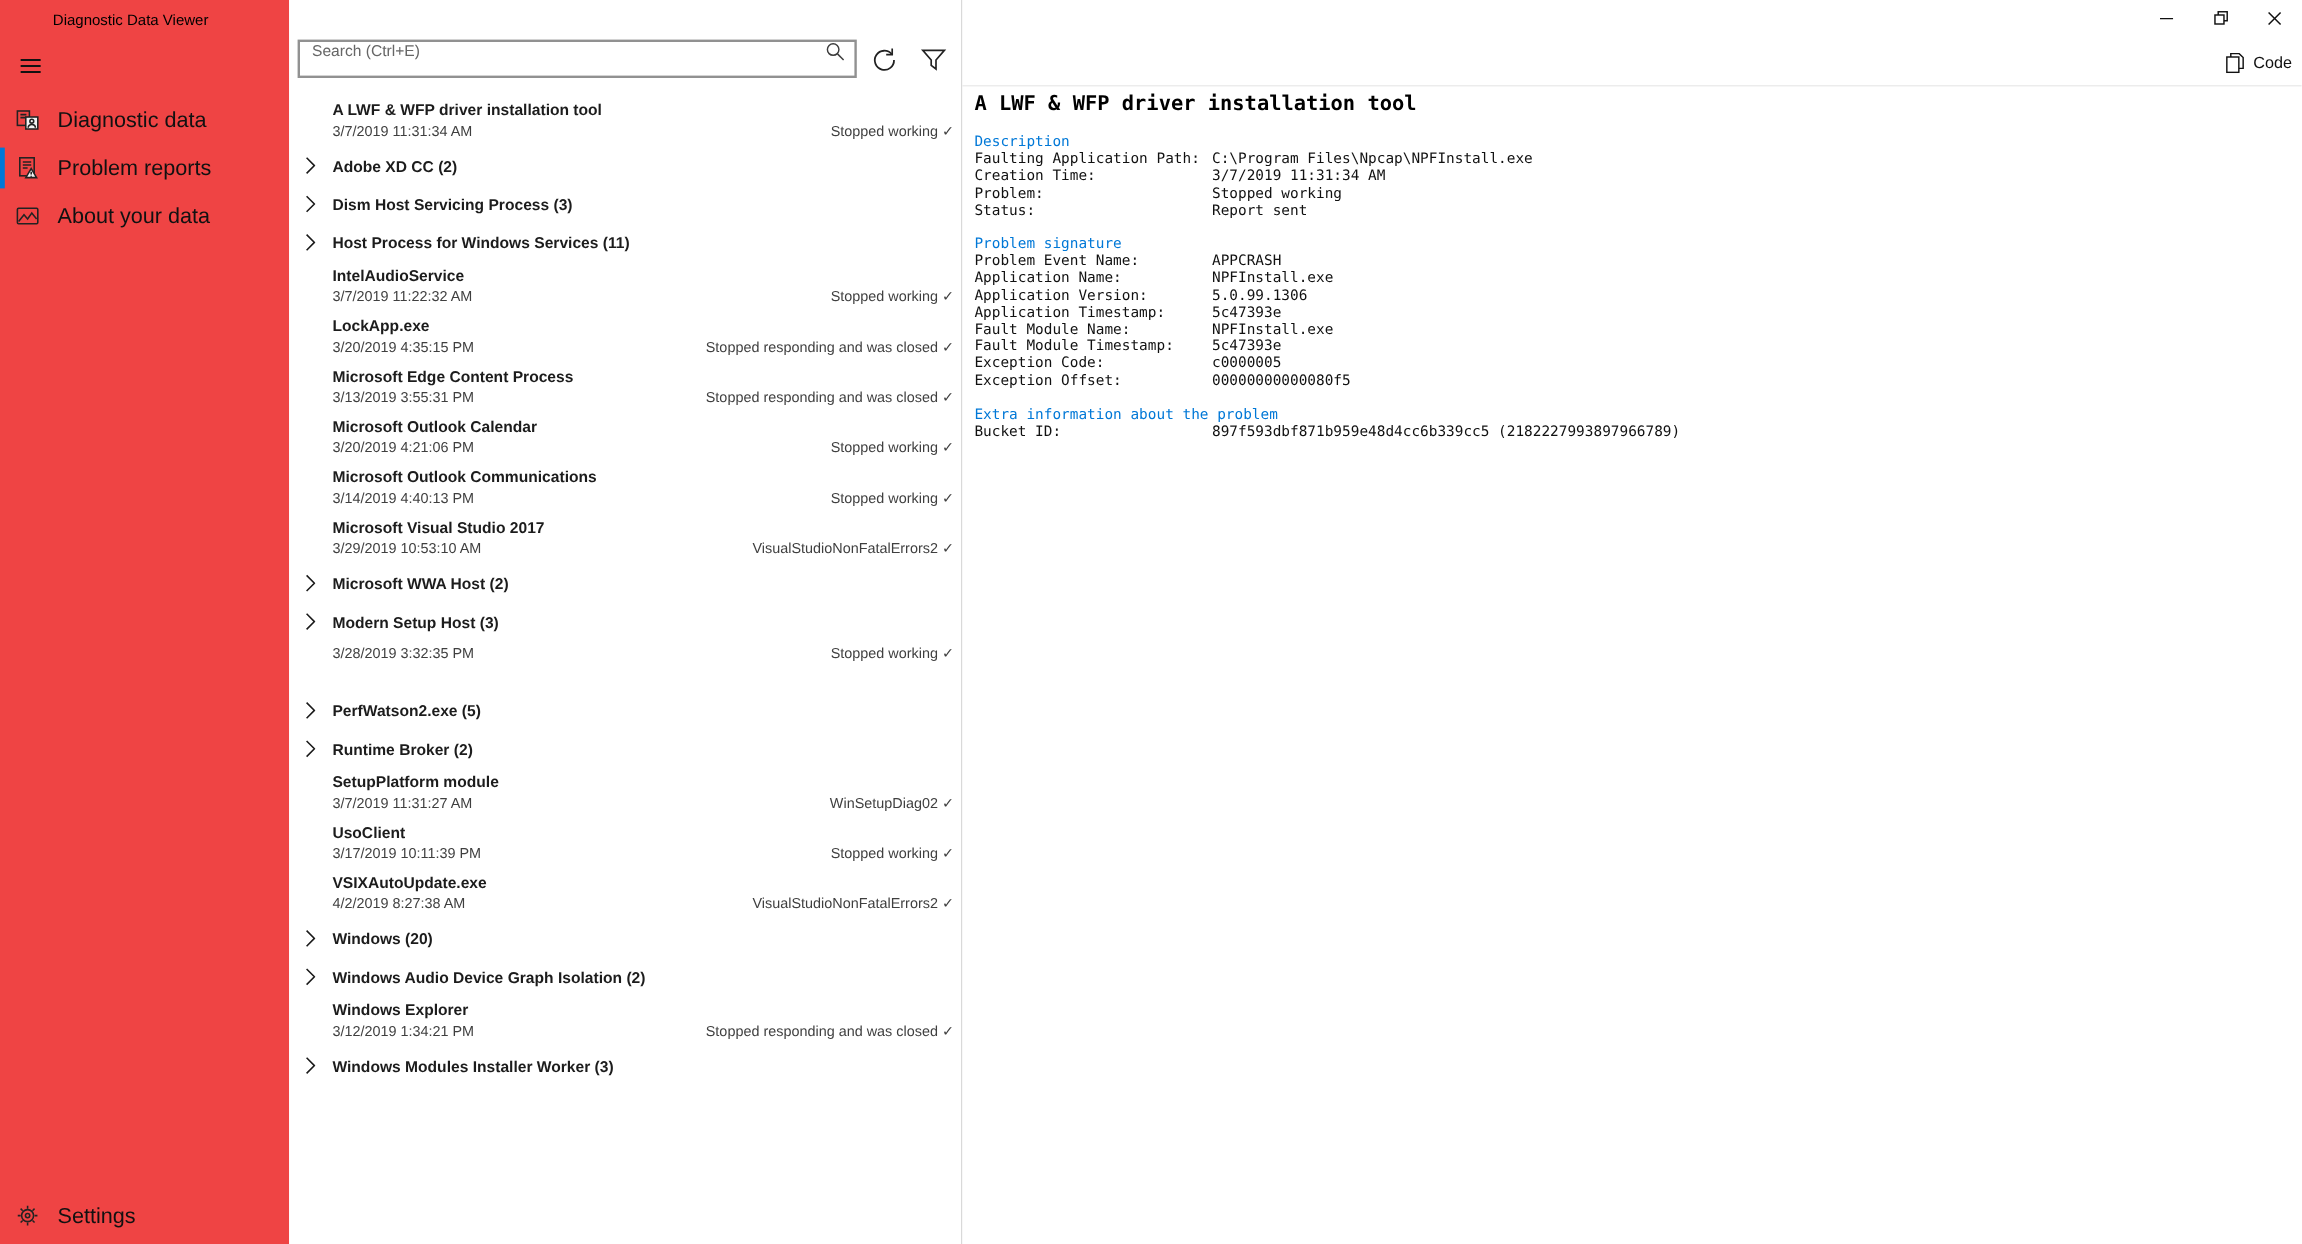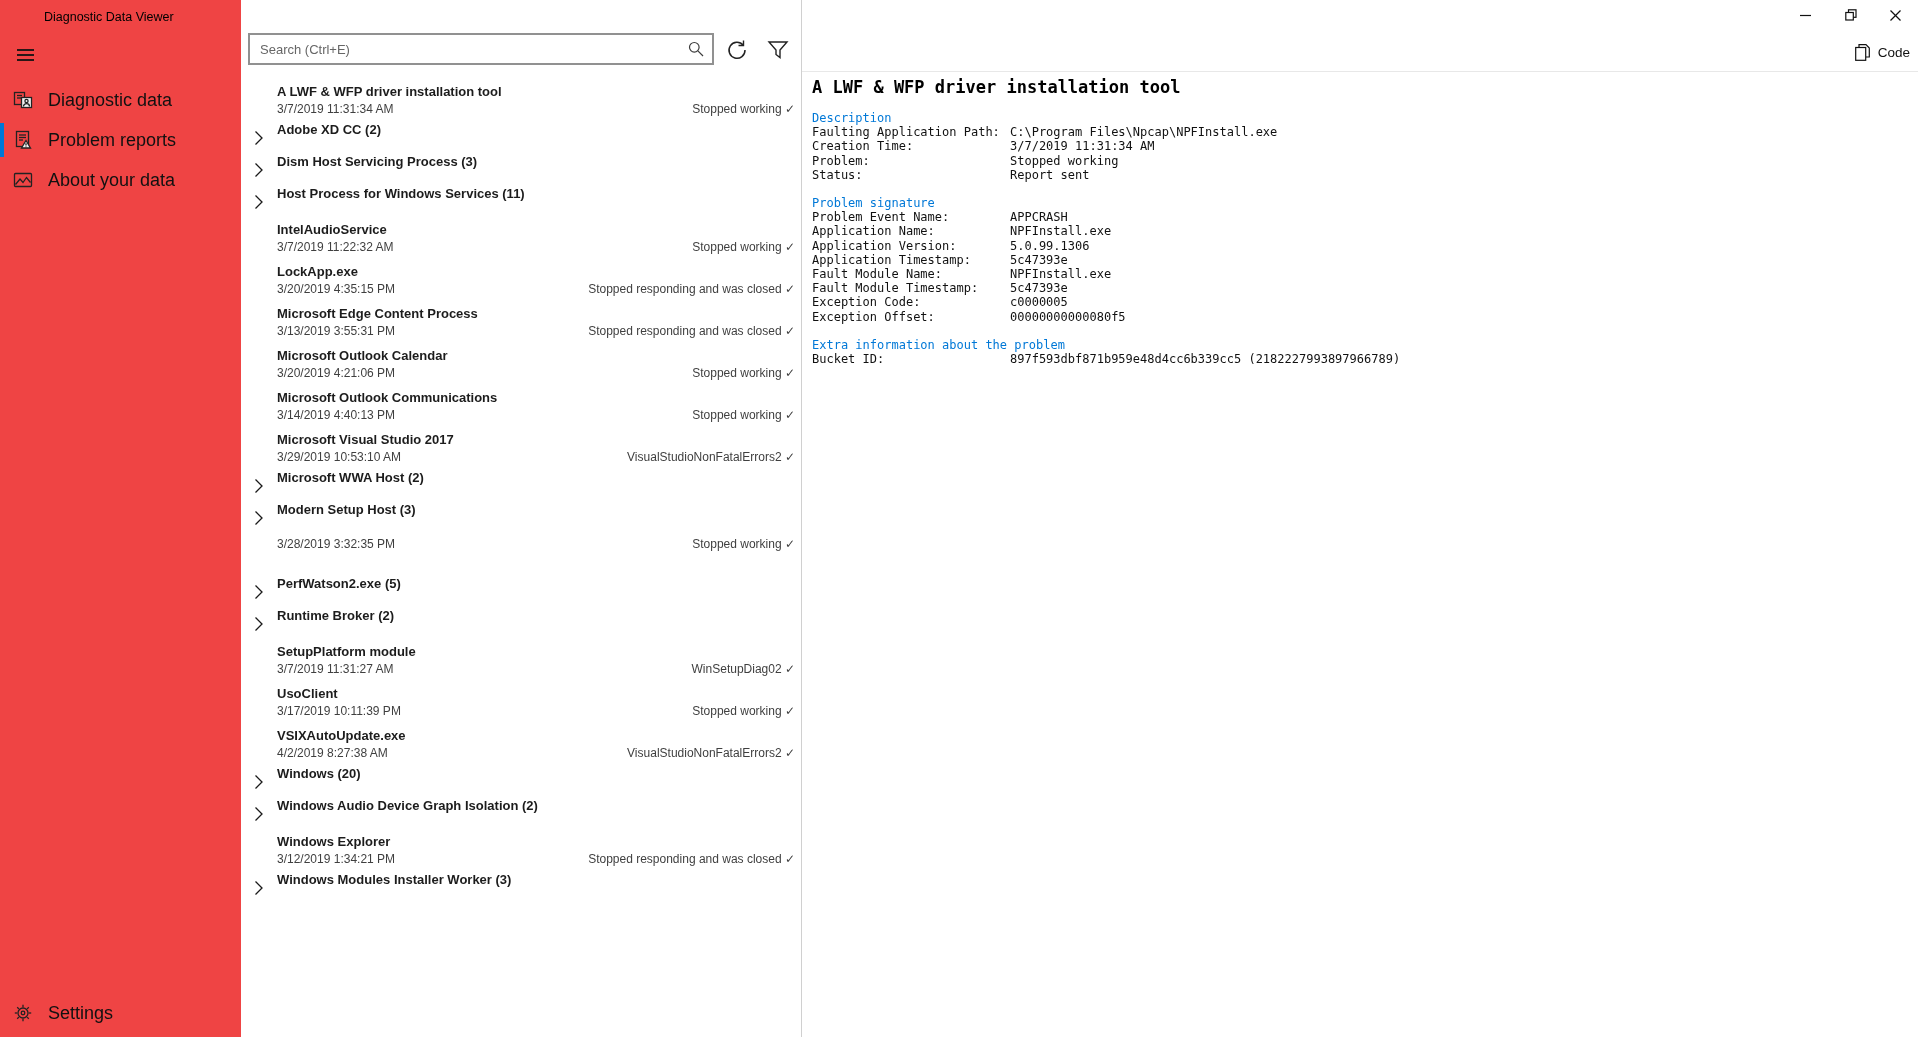--- a/index.html
+++ b/index.html
@@ -17,37 +17,37 @@
     align-items:center; justify-content:center; }
   .nav-item .lbl { margin-left:48px; font-size:18px; color:#111; white-space:nowrap; }
   .nav-item.selected::before { content:""; position:absolute; left:0; top:3px; width:4px; height:34px;
     background:var(--accent); }
   .settings-item { position:absolute; left:0; top:993px; width:100%; }
 
   
   .middle { position:absolute; left:241px; top:0; width:561px; height:1037px; background:#fff;
     border-right:1px solid #d0d0d0; }
   .searchbox { position:absolute; left:7px; top:33px; width:466px; height:32px;
-    border:2px solid #919191; background:#fff; display:flex; align-items:center; }
+    border:2px solid #919191; background:#fff; display:flex; align-items:flex-start; }
   .searchbox input { flex:1; border:none; outline:none; font-size:13px; color:#1a1a1a;
     padding:0 6px 0 10px; font-family:inherit; background:transparent; }
   .searchbox input::placeholder { color:#666; }
   .searchbox .mag { margin-right:8px; display:flex; }
   .iconbtn { position:absolute; top:36px; width:32px; height:28px; border:none; background:transparent;
     display:flex; align-items:center; justify-content:center; cursor:pointer; }
   .btn-refresh { left:480px; }
   .btn-filter { left:521px; }
 
   .list { position:absolute; left:0; top:80px; width:560px; }
   .row-entry { position:relative; height:42px; padding:2px 6px 0 36px; cursor:pointer; }
   .row-entry .nm { font-size:13px; font-weight:700; line-height:19px; color:#1c1c1c; white-space:nowrap; }
   .row-entry .sub { display:flex; justify-content:space-between; align-items:baseline; line-height:17px; }
   .row-entry .dt { font-size:12px; color:#3f3f3f; }
   .row-entry .st { font-size:12px; color:#3f3f3f; white-space:nowrap; }
-  .row-group { position:relative; height:32px; display:flex; align-items:flex-start; padding-left:36px; cursor:pointer; }
+  .row-group { position:relative; height:32px; display:flex; align-items:center; padding-left:36px; cursor:pointer; }
   .row-group .nm { font-size:13px; font-weight:700; color:#1c1c1c; white-space:nowrap; }
   .row-chevron { position:absolute; left:13px; top:50%; transform:translateY(-50%); display:flex; }
 
   
   .right { position:absolute; left:802px; top:0; width:1116px; height:1037px; background:#fff; }
   .caption-btns { position:absolute; top:0; right:0; display:flex; }
   .cap-btn { width:45px; height:30px; border:none; background:transparent; display:flex;
     align-items:center; justify-content:center; cursor:pointer; }
   .copy-btn { position:absolute; top:40px; right:8px; height:24px; display:flex; align-items:center;
     gap:8px; border:none; background:transparent; cursor:pointer; font-family:inherit; }

